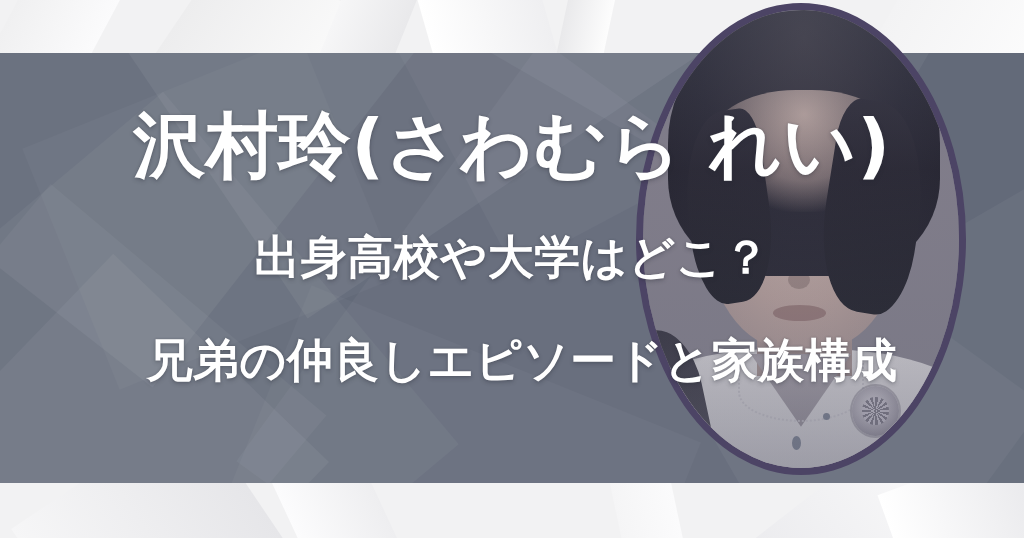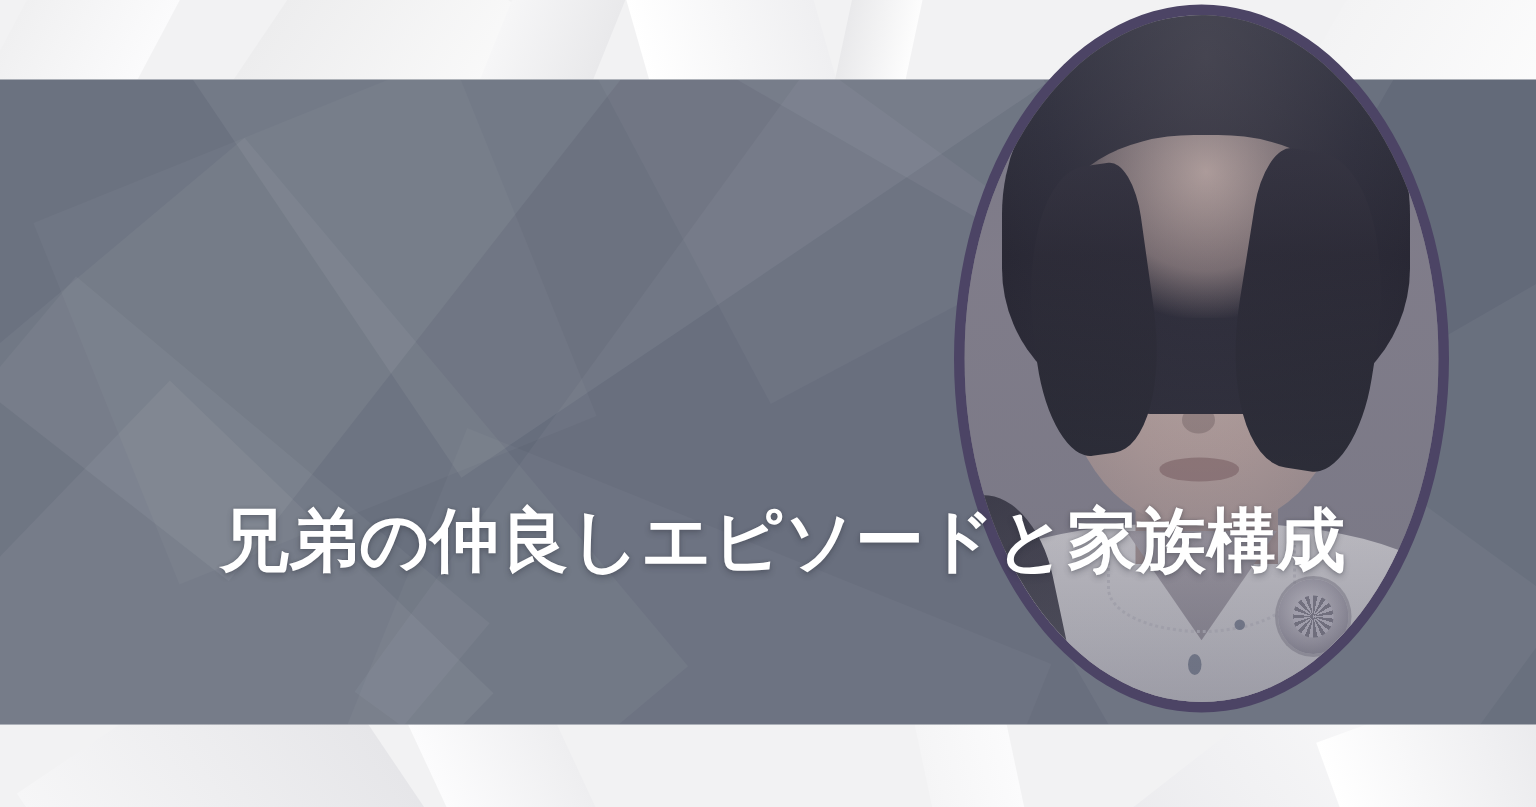--- a/index.html
+++ b/index.html
@@ -289,20 +289,22 @@
       <div class="ph-bang-r"></div>
       <div class="ph-necklace"></div>
       <div class="ph-badge"></div>
       <div class="ph-dot1"></div>
       <div class="ph-dot2"></div>
       <div class="ph-haze"></div>
     </div>
   </div>
 
   <div class="copy">
+    <div class="line line-title">沢村玲(さわむら れい)</div>
+    <div class="line line-sub1">出身高校や大学はどこ？</div>
     <div class="line line-sub2">兄弟の仲良しエピソードと家族構成</div>
   </div>
 
   <div class="band band-bottom">
     <div class="streak s1"></div>
     <div class="streak s2"></div>
     <div class="streak s3"></div>
     <div class="streak s4"></div>
     <div class="streak s5"></div>
   </div>

